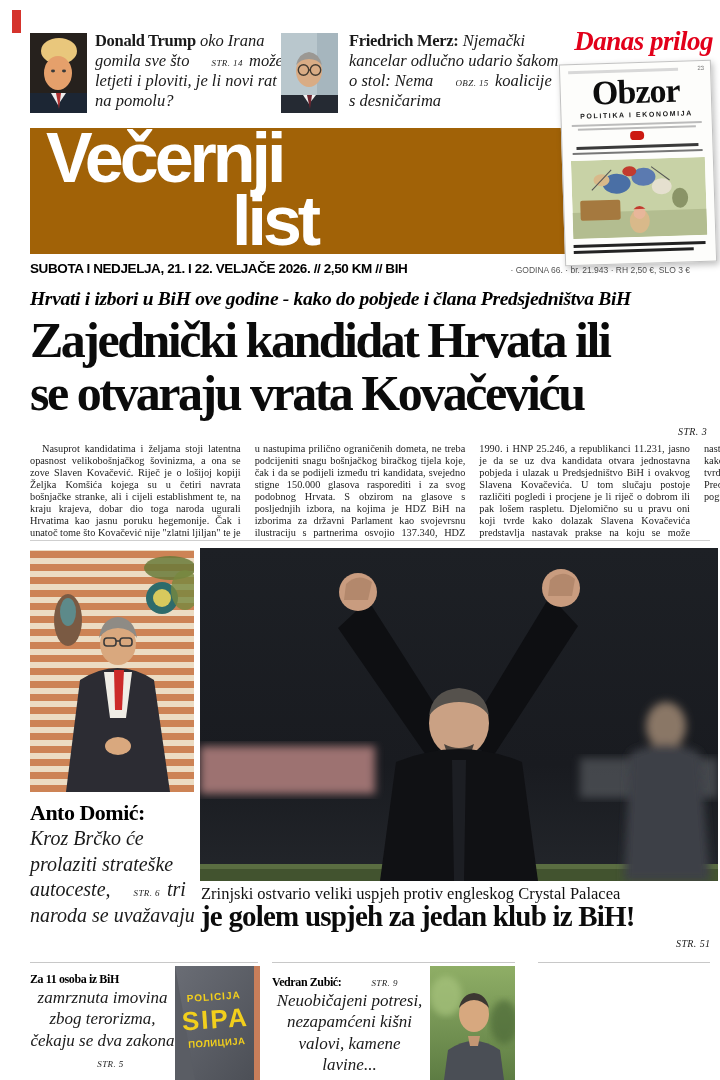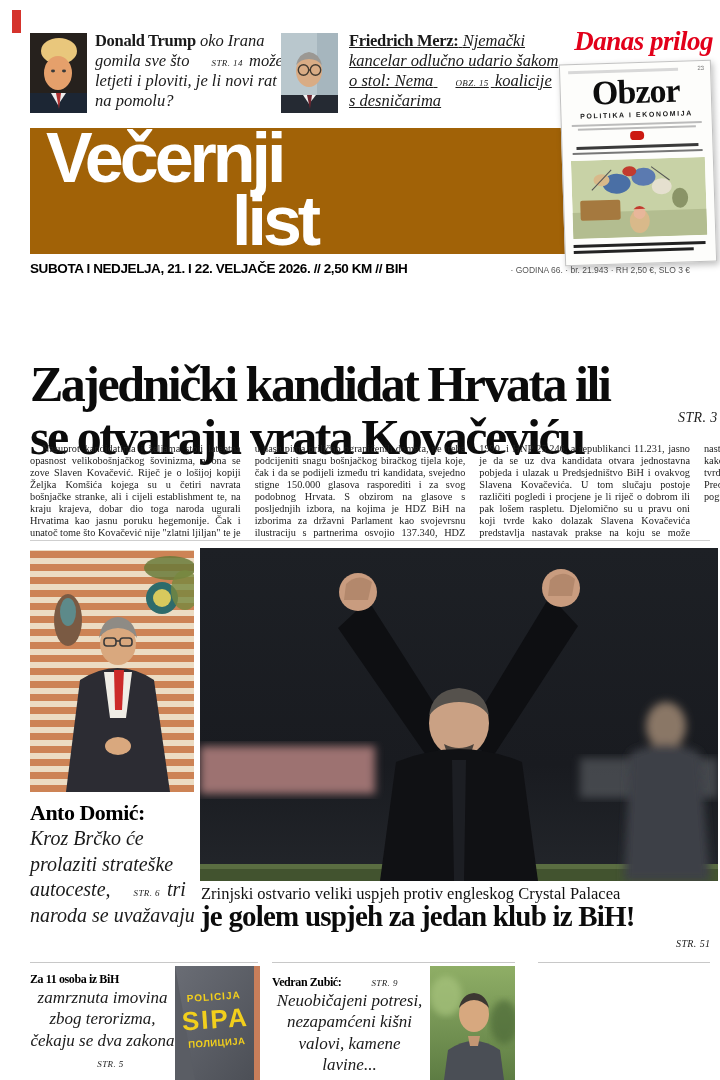--- a/index.html
+++ b/index.html
@@ -51,21 +51,21 @@
   
   .dateline-left{left:30px;top:261px;font-family:"Liberation Sans",sans-serif;
         font-weight:bold;font-size:13.5px;letter-spacing:-0.4px;color:#000;}
   .dateline-right{right:30px;top:265px;font-family:"Liberation Sans",sans-serif;
         font-size:8.5px;color:#555;}
 
   
   .lead-kicker{left:30px;top:288px;width:680px;font-weight:bold;font-style:italic;
         font-size:19.5px;letter-spacing:-0.3px;color:#000;}
   .lead-headline{left:30px;top:314px;width:685px;font-weight:bold;
-        font-size:50px;line-height:1.05;letter-spacing:-2.5px;color:#0b0b0b;margin-top:44px;}
+        font-size:50px;line-height:1.05;letter-spacing:-2.5px;color:#0b0b0b;}
   .lead-ref{left:660px;top:410px;}
   .lead-body{left:30px;top:443px;width:660px;height:96px;font-size:10.3px;line-height:1.16;
         text-align:justify;column-count:3;column-gap:14px;color:#222;}
   .lead-body p{margin:0;text-indent:12px;}
   .section-rule{left:30px;top:540px;width:680px;height:1px;background:#cfcfcf;}
 
   
   .domic-photo{left:30px;top:550px;width:164px;height:242px;overflow:hidden;background:#b5793f;}
   .domic-text{left:30px;top:800px;width:172px;}
   .domic-title{font-weight:bold;font-size:22px;letter-spacing:-0.5px;color:#000;}
@@ -117,21 +117,21 @@
       <ellipse cx="28" cy="38" rx="13" ry="16" fill="#d9ac85"></ellipse>
       <path d="M15,32 Q18,20 28,19 Q38,20 41,32 Q36,26 28,26 Q20,26 15,32 Z" fill="#9b9893"></path>
       <circle cx="22.5" cy="37" r="5.2" fill="none" stroke="#42392f" stroke-width="1.4"></circle>
       <circle cx="34.5" cy="37" r="5.2" fill="none" stroke="#42392f" stroke-width="1.4"></circle>
       <line x1="27.5" y1="37" x2="29.5" y2="37" stroke="#42392f" stroke-width="1.4"></line>
       <rect y="62" width="57" height="18" fill="#252a33"></rect>
       <polygon points="22,62 35,62 28,71" fill="#f2f2f2"></polygon>
       <polygon points="26,62 31,62 29,76" fill="#6e2630"></polygon>
     </svg>
   </div>
-  <div class="abs teaser-text" style="left:349px;top:31px;width:212px;text-decoration:underline;">
+  <div class="abs teaser-text" style="left:349px;top:31px;width:212px;">
     <b>Friedrich Merz:</b>
     <span>Njemački kancelar odlučno udario šakom o stol: Nema</span>
     <span class="pref">OBZ. 15</span>
     <span>koalicije s desničarima</span>
   </div>
 
   <div class="abs danas-prilog">Danas prilog</div>
 
   <div class="abs masthead">
     <span class="l1">Večernji</span>
@@ -164,25 +164,26 @@
       <line x1="20" y1="30" x2="40" y2="10" stroke="#555" stroke-width="1"></line>
       <line x1="80" y1="8" x2="98" y2="22" stroke="#555" stroke-width="1"></line>
     </svg>
     <div class="obzor-bottom-bar" style="left:8px;top:180px;width:132px;"></div>
     <div class="obzor-bottom-bar" style="left:8px;top:186px;width:120px;"></div>
   </div>
 
   <div class="abs dateline-left">SUBOTA I NEDJELJA, 21. I 22. VELJAČE 2026. // 2,50 KM // BIH</div>
   <div class="abs dateline-right">· GODINA 66. · br. 21.943 · RH 2,50 €, SLO 3 €</div>
 
+  <div class="abs lead-kicker">Hrvati i izbori u BiH ove godine - kako do pobjede i člana Predsjedništva BiH</div>
   <div class="abs lead-headline">
     <div>Zajednički kandidat Hrvata ili</div>
     <div>se otvaraju vrata Kovačeviću</div>
   </div>
-  <span class="abs pref lead-ref" style="font-size:14px;">STR. 3</span>
+  <span class="abs pref lead-ref" style="font-size:10px;margin-top:16px;">STR. 3</span>
   <div class="abs lead-body">
     <p>Nasuprot kandidatima i željama stoji latentna opasnost velikobošnjačkog šovinizma, a ona se zove Slaven Kovačević. Riječ je o lošijoj kopiji Željka Komšića kojega su u četiri navrata bošnjačke stranke, ali i cijeli establishment te, na kraju krajeva, dobar dio toga naroda ugurali Hrvatima kao jasnu poruku hegemonije. Čak i unatoč tome što Kovačević nije "zlatni ljiljan" te je u nastupima prilično ograničenih dometa, ne treba podcijeniti snagu bošnjačkog biračkog tijela koje, čak i da se podijeli između tri kandidata, svejedno stigne 150.000 glasova rasporediti i za svog podobnog Hrvata. S obzirom na glasove s posljednjih izbora, na kojima je HDZ BiH na izborima za državni Parlament kao svojevrsnu ilustraciju s partnerima osvojio 137.340, HDZ 1990. i HNP 25.246, a republikanci 11.231, jasno je da se uz dva kandidata otvara jednostavna pobjeda i ulazak u Predsjedništvo BiH i ovakvog Slavena Kovačevića. U tom slučaju postoje različiti pogledi i procjene je li riječ o dobrom ili pak lošem raspletu. Djelomično su u pravu oni koji tvrde kako dolazak Slavena Kovačevića predstavlja nastavak prakse na koju se može nastaviti snažno upozoravati i zapravo dokazivati kako su Hrvati u podređenom položaju. Drugi pak tvrde kako bi otvaranje prostora Kovačeviću za Predsjedništvo BiH bilo opasna i teška nacionalna pogreška koju bi Hrvati dugoročno pamtili.</p>
   </div>
   <div class="abs section-rule"></div>
 
   <div class="abs domic-photo">
     <div style="position:absolute;inset:0;background:repeating-linear-gradient(0deg,#cd8355 0 7px,#ecdcc3 7px 13px);"></div>
     <svg width="164" height="242" viewBox="0 0 164 242" style="position:absolute;left:0;top:0;">
       <circle cx="132" cy="48" r="16" fill="#2e6b6b"></circle>
       <circle cx="132" cy="48" r="9" fill="#d7c95d"></circle>

